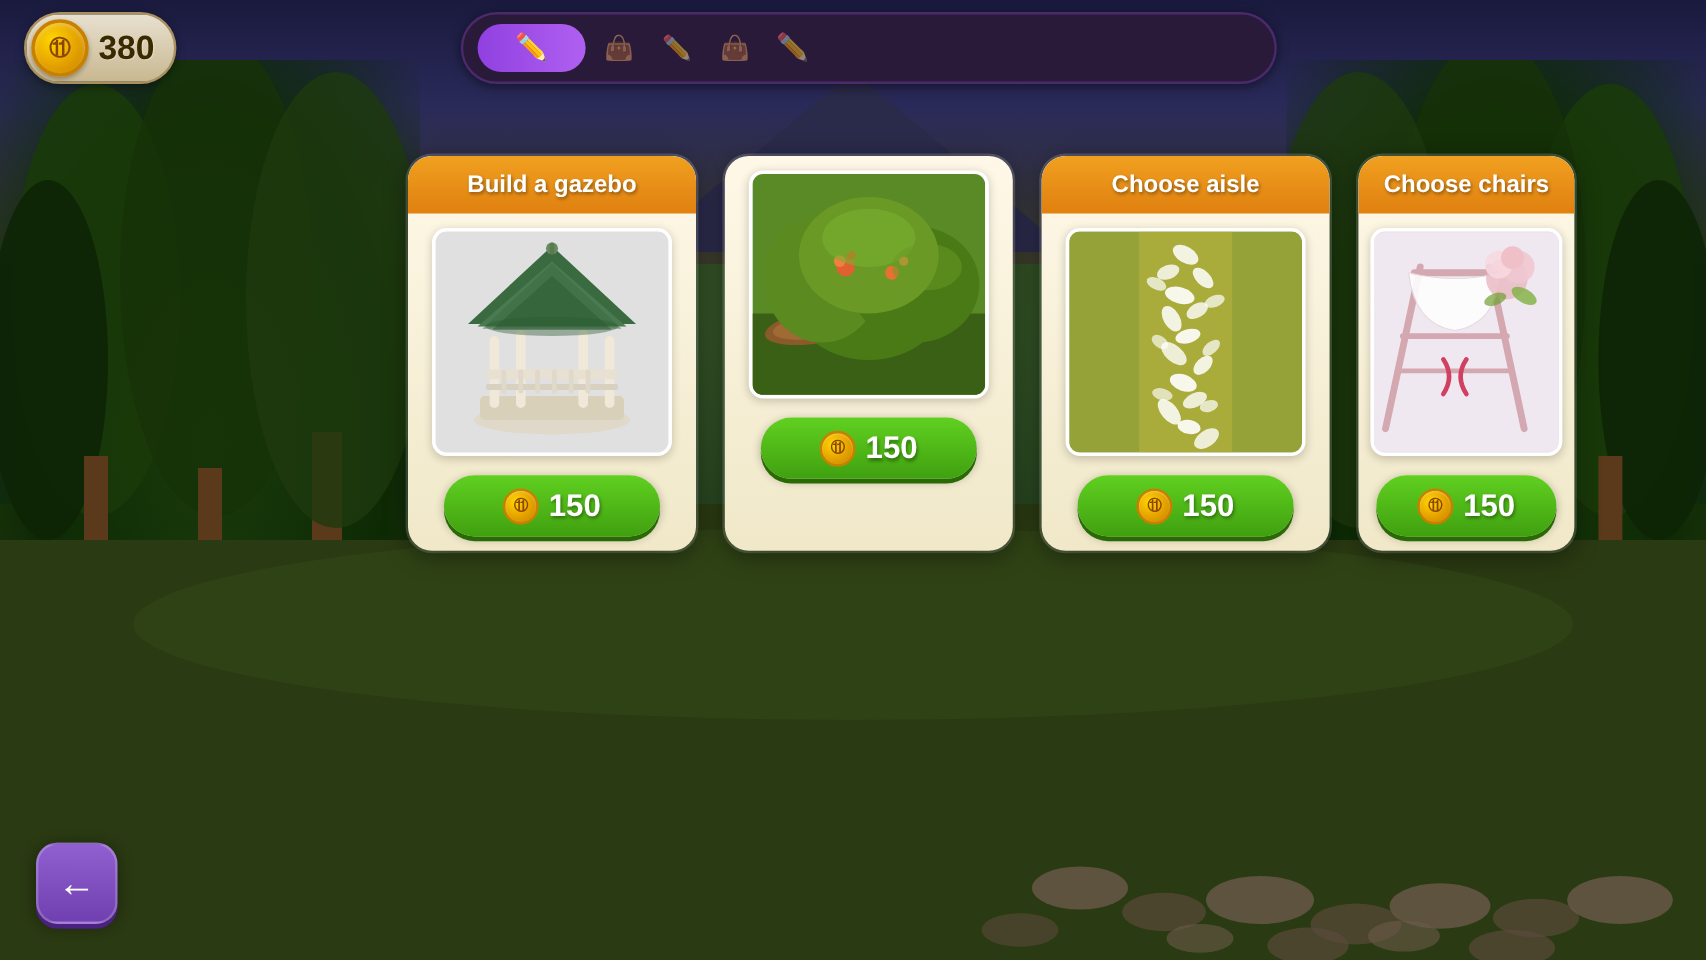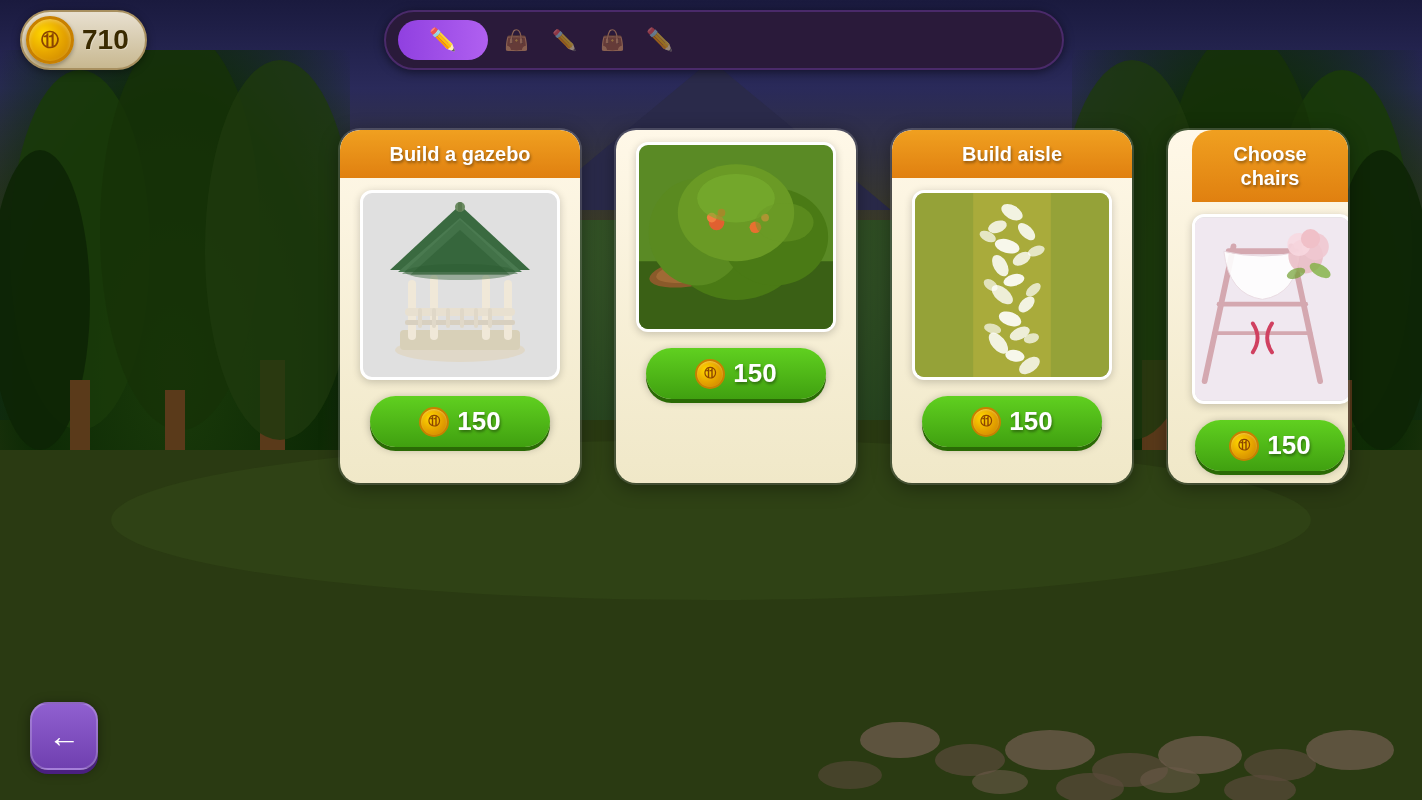--- a/index.html
+++ b/index.html
@@ -146,21 +146,21 @@
       color: rgba(255,255,255,0.5);
     }
 
     
     .cards-area {
       position: absolute;
       top: 130px;
       left: 340px;
       right: 0;
       display: flex;
-      gap: 36px;
+      gap: 24px;
       z-index: 10;
       padding-right: 0;
       overflow: visible;
     }
 
     
     .card {
       background: linear-gradient(180deg, #fff8e8 0%, #f0e8c8 100%);
       border-radius: 20px;
       width: 240px;
@@ -261,21 +261,20 @@
     }
 
     
     .gazebo-img {
       width: 160px; height: 170px;
     }
 
     
     .card-partial {
       width: 180px;
-      padding-left: 24px;
     }
 
     
     .step-icon {
       font-size: 20px;
     }
   </style>
 </head>
 <body>
 
@@ -328,21 +327,21 @@
     <ellipse cx="1260" cy="370" rx="36" ry="15" fill="#5a4a3a" opacity="0.7"></ellipse>
   </svg>
 </div>
 
 <div class="header">
 
   <div class="coin-display">
     <div class="coin-icon">
       <span>⑪</span>
     </div>
-    <span class="coin-amount">710</span>
+    <span class="coin-amount">380</span>
   </div>
 
   <div class="progress-bar-container">
     <div class="progress-bar">
 
       <div style="background: linear-gradient(90deg, #9040e0, #b060f0); border-radius: 20px; height: 40px; width: 90px; display:flex; align-items:center; justify-content:center; flex-shrink:0;">
         <span style="font-size:22px;">✏️</span>
       </div>
       <div class="progress-step inactive">
         <span class="step-icon">👜</span>
@@ -433,21 +432,21 @@
       </svg>
     </div>
     <button class="card-button">
       <div class="btn-coin">⑪</div>
       <span class="btn-amount">150</span>
     </button>
   </div>
 
   <div class="card">
     <div class="card-header">
-      <div class="card-title">Build aisle</div>
+      <div class="card-title">Choose aisle</div>
     </div>
     <div class="card-image">
       <svg width="200" height="190" viewBox="0 0 200 190" xmlns="http://www.w3.org/2000/svg">
 
         <rect width="200" height="190" fill="#8a9a30" rx="8"></rect>
         <rect width="200" height="190" fill="#a0aa40" rx="8" opacity="0.5"></rect>
 
         <rect x="60" y="0" width="80" height="190" fill="#c8b840" opacity="0.4"></rect>
 
         <ellipse cx="100" cy="20" rx="12" ry="7" fill="white" opacity="0.85" transform="rotate(30 100 20)"></ellipse>

